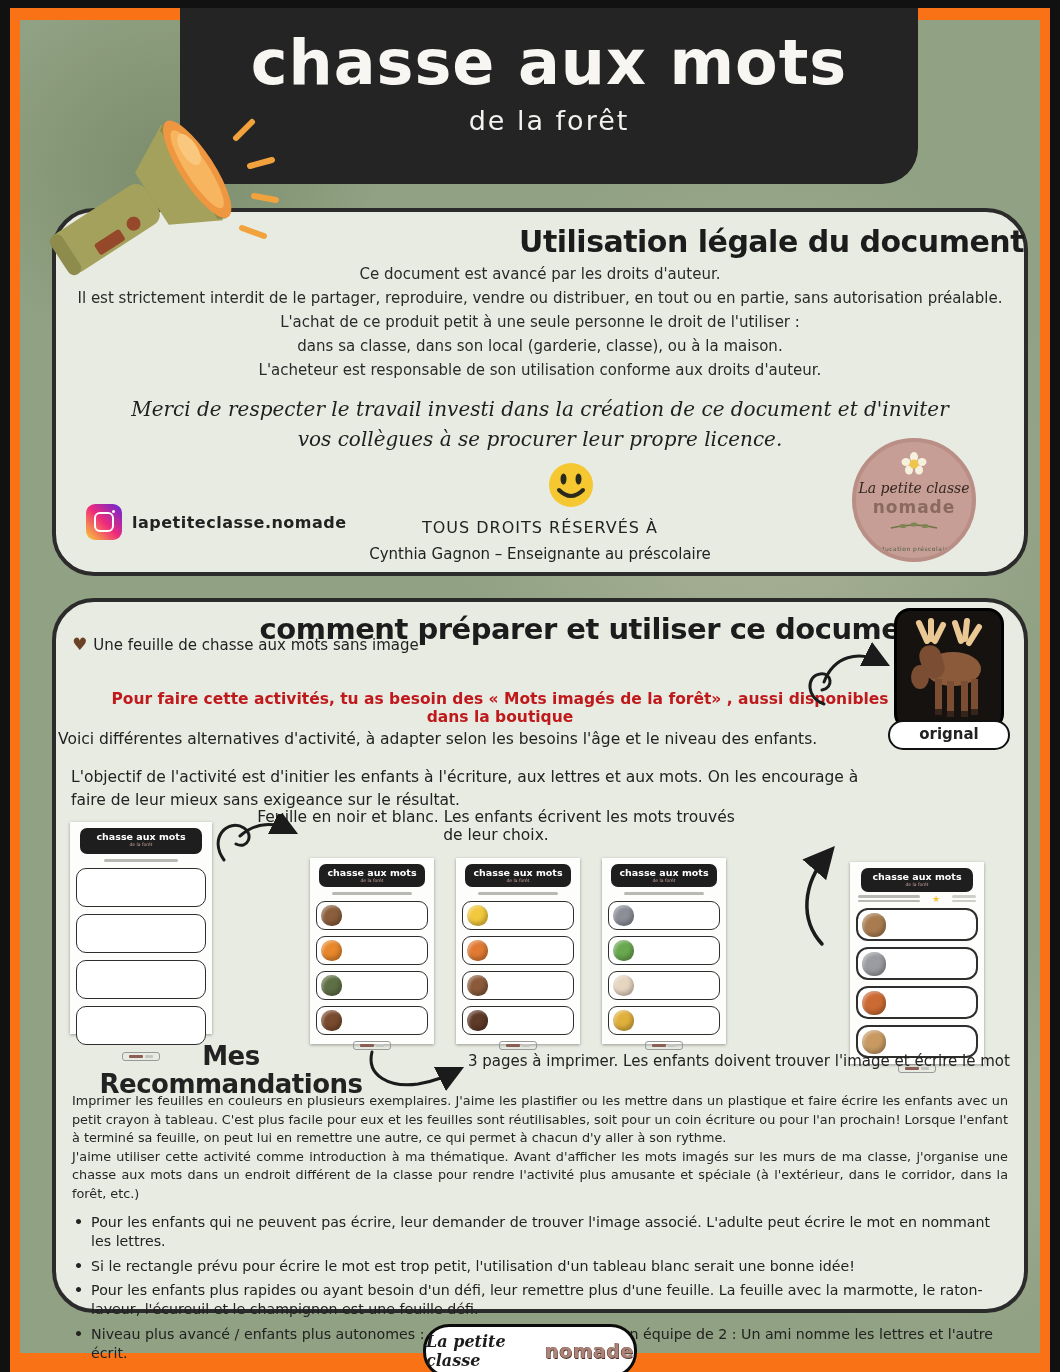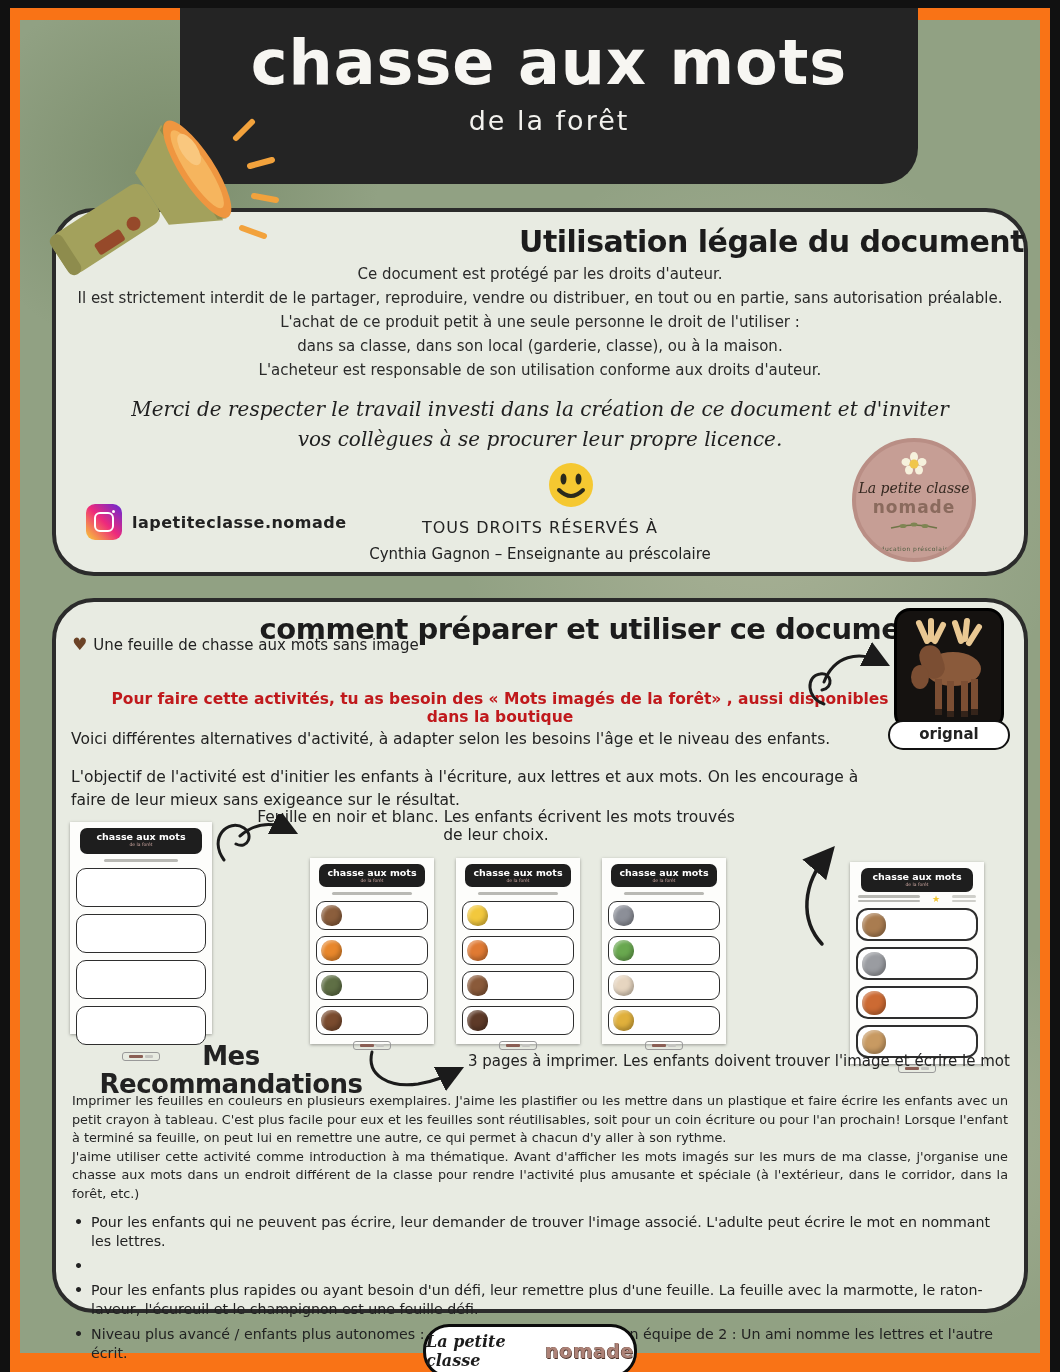--- a/index.html
+++ b/index.html
@@ -63,21 +63,21 @@
   #logo-circle .l2 { font-size:17px; font-weight:bold; color:#8a6a5d; letter-spacing:1px; margin-top:1px; }
   #logo-circle .l3 { font-size:6px; color:#4e5d40; margin-top:9px; letter-spacing:0.5px; }
   #logo-leaves { margin-top:3px; }
 
   
   #howto-heading { position:absolute; left:200px; right:90px; top:10px; font-size:29px; }
   #howto-bullets { position:absolute; left:16px; top:30px; font-size:15px; line-height:25px; }
   #howto-bullets .heart { color:#6b4226; font-size:17px; margin-right:6px; }
   #howto-warning { position:absolute; left:40px; right:120px; top:88px; text-align:center;
     font-size:15.5px; font-weight:bold; color:#c0191c; }
-  #howto-para1 { position:absolute; left:15px; right:180px; top:128px; font-size:15.5px; }
+  #howto-para1 { position:absolute; left:2px; right:180px; top:128px; font-size:15.5px; }
   #howto-para2 { position:absolute; left:15px; top:164px; width:800px; font-size:15.5px; line-height:23px; }
   #note-bw { position:absolute; left:190px; top:206px; width:500px; text-align:center; font-size:15.5px; }
   #note-defi { position:absolute; right:22px; top:200px; width:262px; text-align:center; font-size:15.5px; line-height:22px; }
   #moose-card { position:absolute; right:20px; top:6px; width:110px; height:122px;
     background:#151210; border:3px solid #000; border-radius:16px; z-index:2; }
   #moose-pill { position:absolute; right:14px; top:118px; width:122px; height:30px; background:#fff;
     border:2.5px solid #111; border-radius:15px; text-align:center; font-size:15px; font-weight:bold;
     line-height:25px; z-index:3; }
   .arrow-svg { position:absolute; }
   #arrow-moose { right:134px; top:38px; width:90px; height:70px; }
@@ -176,21 +176,21 @@
       <line x1="208" y1="38" x2="224" y2="22"></line>
       <line x1="222" y1="66" x2="244" y2="60"></line>
       <line x1="226" y1="96" x2="248" y2="100"></line>
       <line x1="214" y1="128" x2="236" y2="136"></line>
     </g>
   </svg>
 
   <div class="card" id="card-legal">
     <h2 id="legal-heading">Utilisation légale du document</h2>
     <div id="legal-lines">
-      <div>Ce document est protégé par les droits d'auteur.</div>
+      <div>Ce document est avancé par les droits d'auteur.</div>
       <div>Il est strictement interdit de le partager, reproduire, vendre ou distribuer, en tout ou en partie, sans autorisation préalable.</div>
       <div>L'achat de ce produit petit à une seule personne le droit de l'utiliser :</div>
       <div>dans sa classe, dans son local (garderie, classe), ou à la maison.</div>
       <div>L'acheteur est responsable de son utilisation conforme aux droits d'auteur.</div>
     </div>
     <div id="legal-script">Merci de respecter le travail investi dans la création de ce document et d'inviter vos collègues à se procurer leur propre licence.</div>
 
     <svg id="smiley" viewBox="0 0 46 46">
       <circle cx="23" cy="23" r="22" fill="#f5c831"></circle>
       <ellipse cx="15.5" cy="17" rx="3" ry="5.5" fill="#2a2a1c"></ellipse>
@@ -435,20 +435,21 @@
       <p>J'aime utiliser cette activité comme introduction à ma thématique. Avant d'afficher les mots imagés sur les murs de ma classe, j'organise une chasse aux mots dans un endroit différent de la classe pour rendre l'activité plus amusante et spéciale (à l'extérieur, dans le corridor, dans la forêt, etc.)</p>
     </div>
 
     <div id="adapt-list">
       <div class="li">
         <span class="b">•</span>
           <span>Pour les enfants qui ne peuvent pas écrire, leur demander de trouver l'image associé. L'adulte peut écrire le mot en nommant les lettres.</span>
       </div>
       <div class="li">
         <span class="b">•</span>
+          <span>Si le rectangle prévu pour écrire le mot est trop petit, l'utilisation d'un tableau blanc serait une bonne idée!</span>
       </div>
       <div class="li">
         <span class="b">•</span>
           <span>Pour les enfants plus rapides ou ayant besoin d'un défi, leur remettre plus d'une feuille. La feuille avec la marmotte, le raton-laveur, l'écureuil et le champignon est une feuille défi.</span>
       </div>
       <div class="li">
         <span class="b">•</span>
           <span>Niveau plus avancé / enfants plus autonomes : cette activité peut se faire en équipe de 2 : Un ami nomme les lettres et l'autre écrit.</span>
       </div>
     </div>

